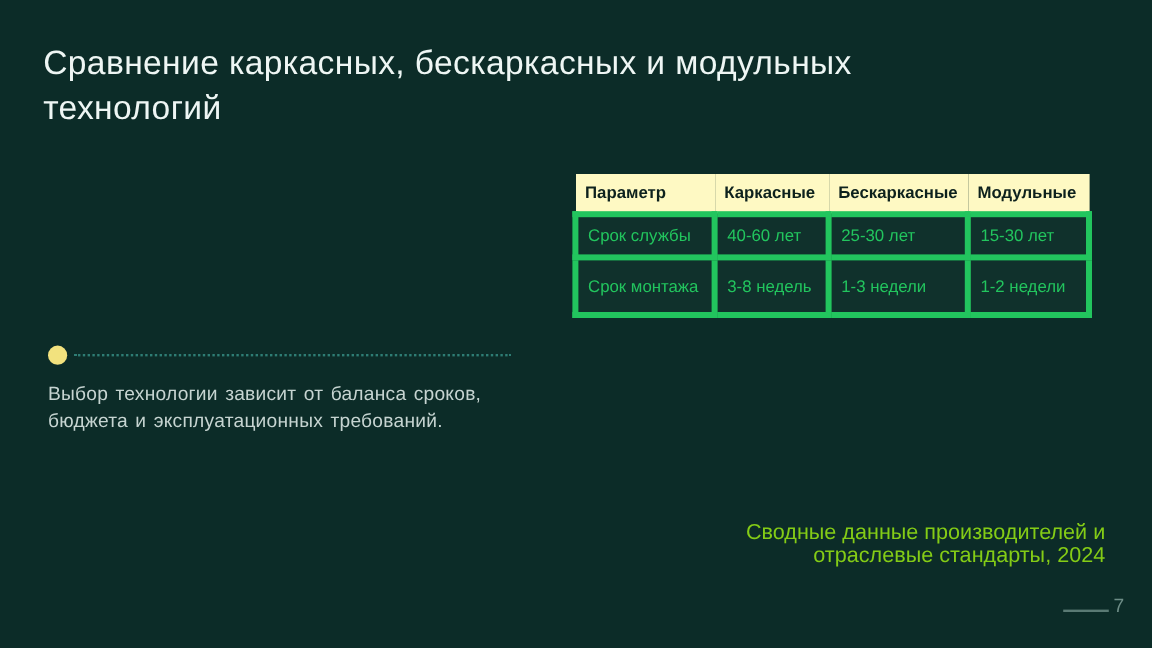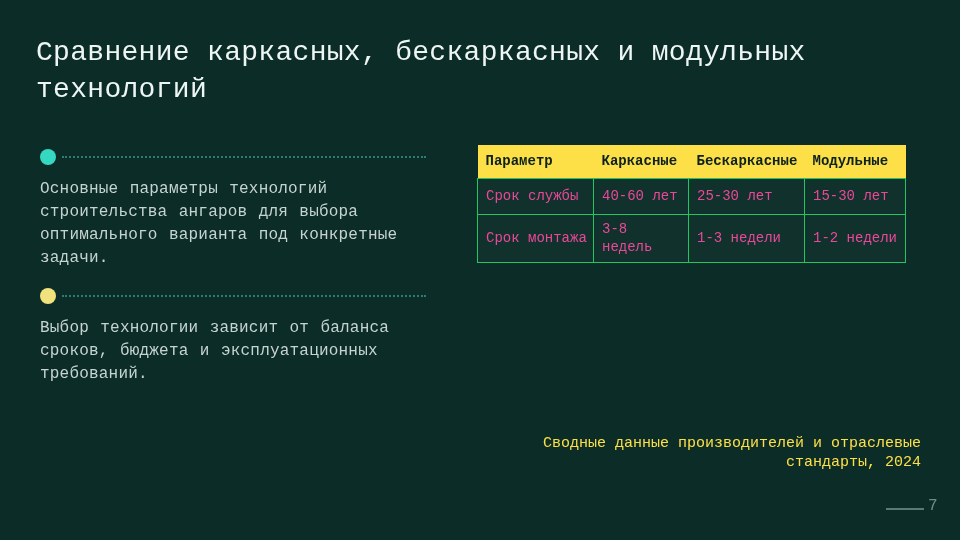--- a/index.html
+++ b/index.html
@@ -2,21 +2,21 @@
 <html><head>
 <meta charset="utf-8">
 <style>
   * { margin: 0; padding: 0; box-sizing: border-box; }
   html, body { background: #071f1c; }
   .slide {
     position: relative;
     width: 960px;
     height: 540px;
     background: #0c2c28;
-    font-family: Liberation Mono, monospace;
+    font-family: Liberation Sans, sans-serif;
     overflow: hidden;
   }
   .title {
     position: absolute;
     left: 36px;
     top: 34px;
     width: 820px;
     color: #eef6f4;
     font-size: 28px;
     line-height: 37px;
@@ -50,50 +50,50 @@
   .cmp-table {
     position: absolute;
     left: 477px;
     top: 145px;
     width: 428px;
     border-collapse: collapse;
     table-layout: fixed;
     font-size: 14px;
   }
   .cmp-table th {
-    background: #fde047;
+    background: #fef9c3;
     color: #0d211d;
     font-weight: 700;
     text-align: left;
     padding: 4px 4px 4px 8px;
     height: 33px;
     vertical-align: middle;
     border: none;
   }
   .cmp-table td {
     background: #10312c;
-    color: #ec4899;
-    border: 1px solid #22c55e;
+    color: #22c55e;
+    border: 5px solid #22c55e;
     padding: 4px 6px 4px 8px;
     vertical-align: middle;
     line-height: 18px;
   }
   .cmp-table tbody tr:nth-child(1) td { height: 36px; }
   .cmp-table tbody tr:nth-child(2) td { height: 48px; }
   .cmp-table tbody tr:nth-child(3) td { height: 35px; }
   .cmp-table tbody tr:nth-child(4) td { height: 50px; }
   .cmp-table tbody tr:nth-child(5) td { height: 53px; }
   .source-note {
     position: absolute;
     right: 39px;
     top: 434px;
     width: 400px;
     text-align: right;
-    color: #fde047;
-    font-size: 15px;
+    color: #84cc16;
+    font-size: 18px;
     line-height: 19px;
   }
   .page-rule {
     position: absolute;
     left: 886px;
     top: 508px;
     width: 38px;
     height: 2px;
     background: #5a7a74;
   }
@@ -105,27 +105,20 @@
     font-size: 16px;
   }
 </style>
 </head>
 <body>
 
 <div class="slide">
 
   <h1 class="title">Сравнение каркасных, бескаркасных и модульных технологий</h1>
 
-  <div class="note note-1">
-    <div class="marker-row">
-      <span class="marker-dot" style="background: rgb(53, 217, 194);"></span>
-      <span class="marker-rule"></span>
-    </div>
-    <p class="note-text">Основные параметры технологий строительства ангаров для выбора оптимального варианта под конкретные задачи.</p>
-  </div>
 
   <div class="note note-2">
     <div class="marker-row">
       <span class="marker-dot" style="background: rgb(242, 226, 126);"></span>
       <span class="marker-rule"></span>
     </div>
     <p class="note-text">Выбор технологии зависит от баланса сроков, бюджета и эксплуатационных требований.</p>
   </div>
 
   <table class="cmp-table">

